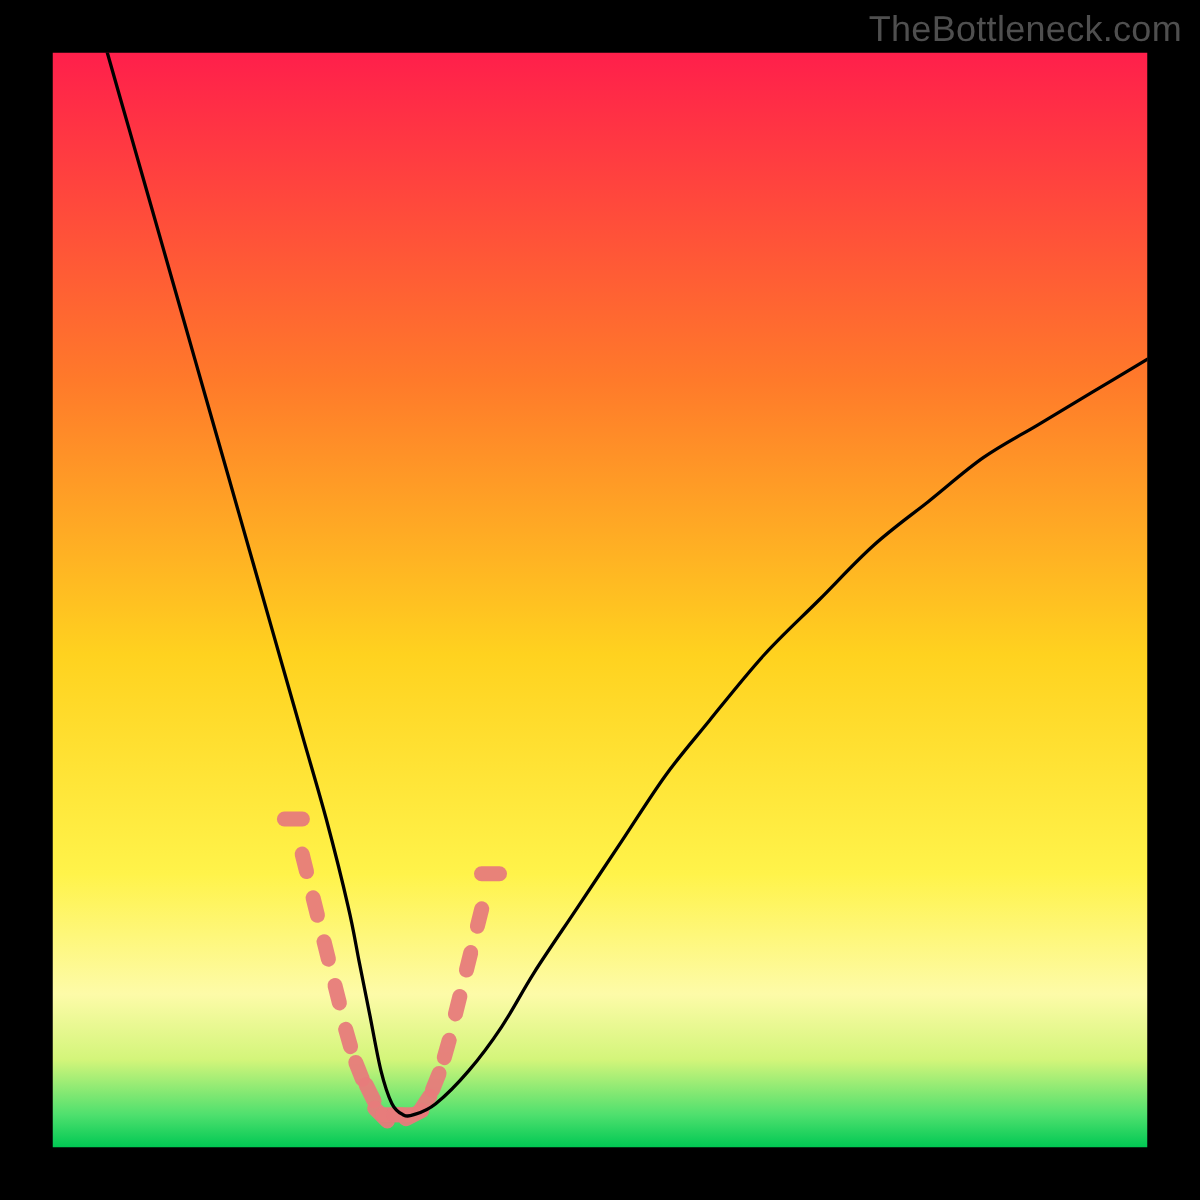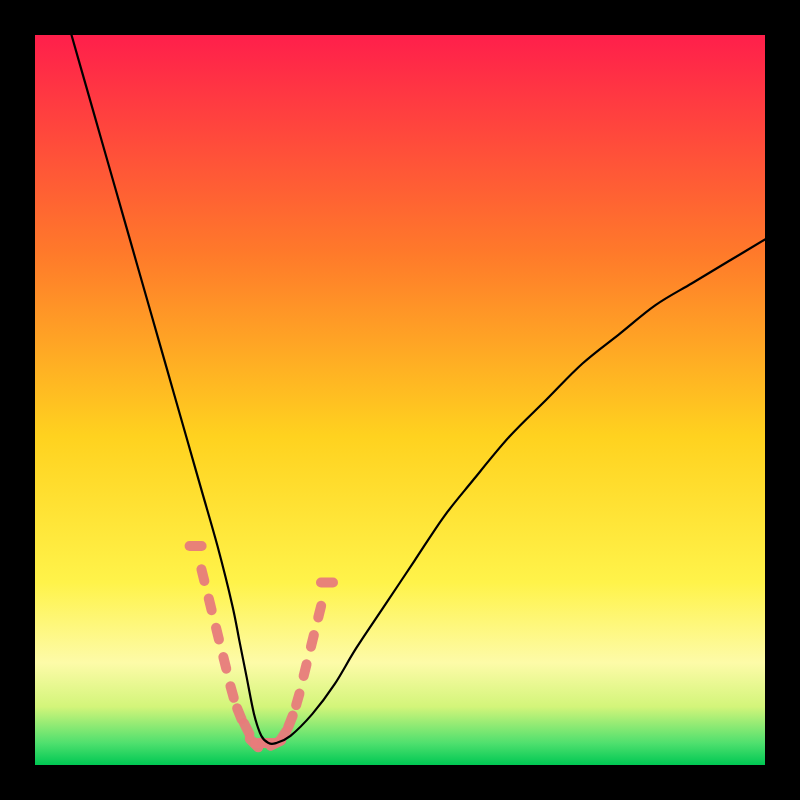--- a/index.html
+++ b/index.html
@@ -35,20 +35,21 @@
     font-weight: 500;
     letter-spacing: 0.2px;
     user-select: none;
   }
   svg { display: block; }
 </style>
 </head>
 <body>
 
 <div class="frame">
+  <div class="watermark">TheBottleneck.com</div>
   <div class="plot">
     <svg id="chart-svg" width="730" height="730" viewBox="0 0 730 730" preserveAspectRatio="none">
       <defs>
         <linearGradient id="bg-grad" x1="0" y1="0" x2="0" y2="1">
             <stop offset="0.0%" stop-color="#ff1f4b"></stop>
             <stop offset="30.0%" stop-color="#ff7a2a"></stop>
             <stop offset="55.0%" stop-color="#ffd21f"></stop>
             <stop offset="75.0%" stop-color="#fff34a"></stop>
             <stop offset="86.0%" stop-color="#fdfba8"></stop>
             <stop offset="92.0%" stop-color="#d3f57a"></stop>

